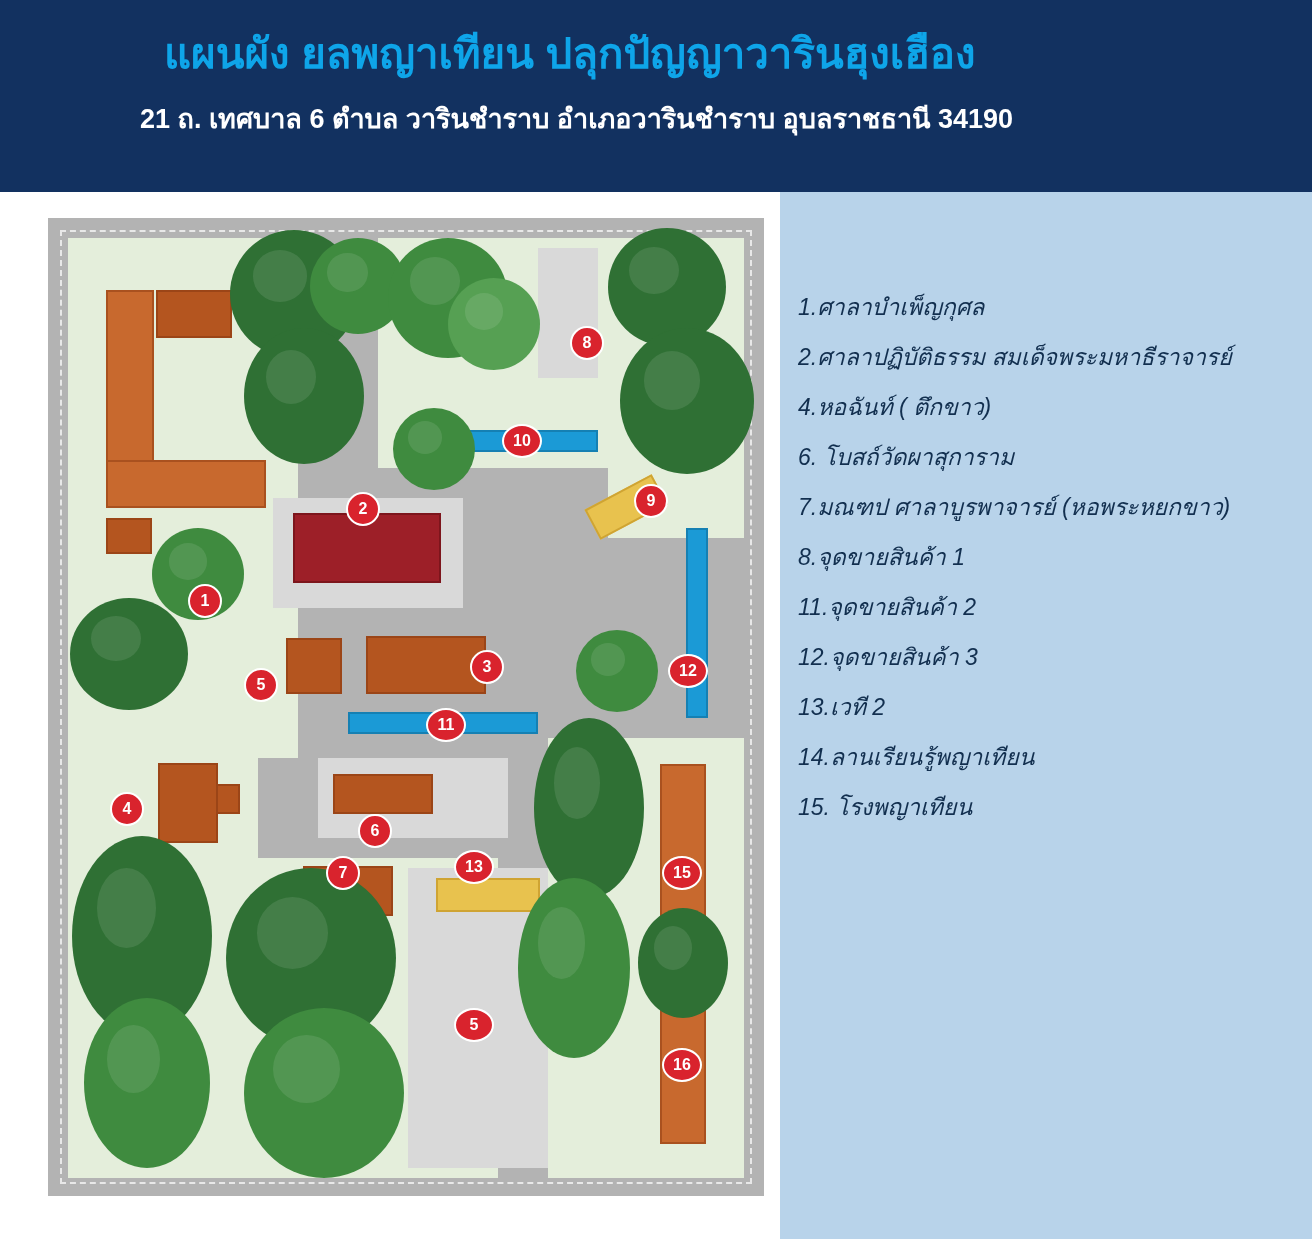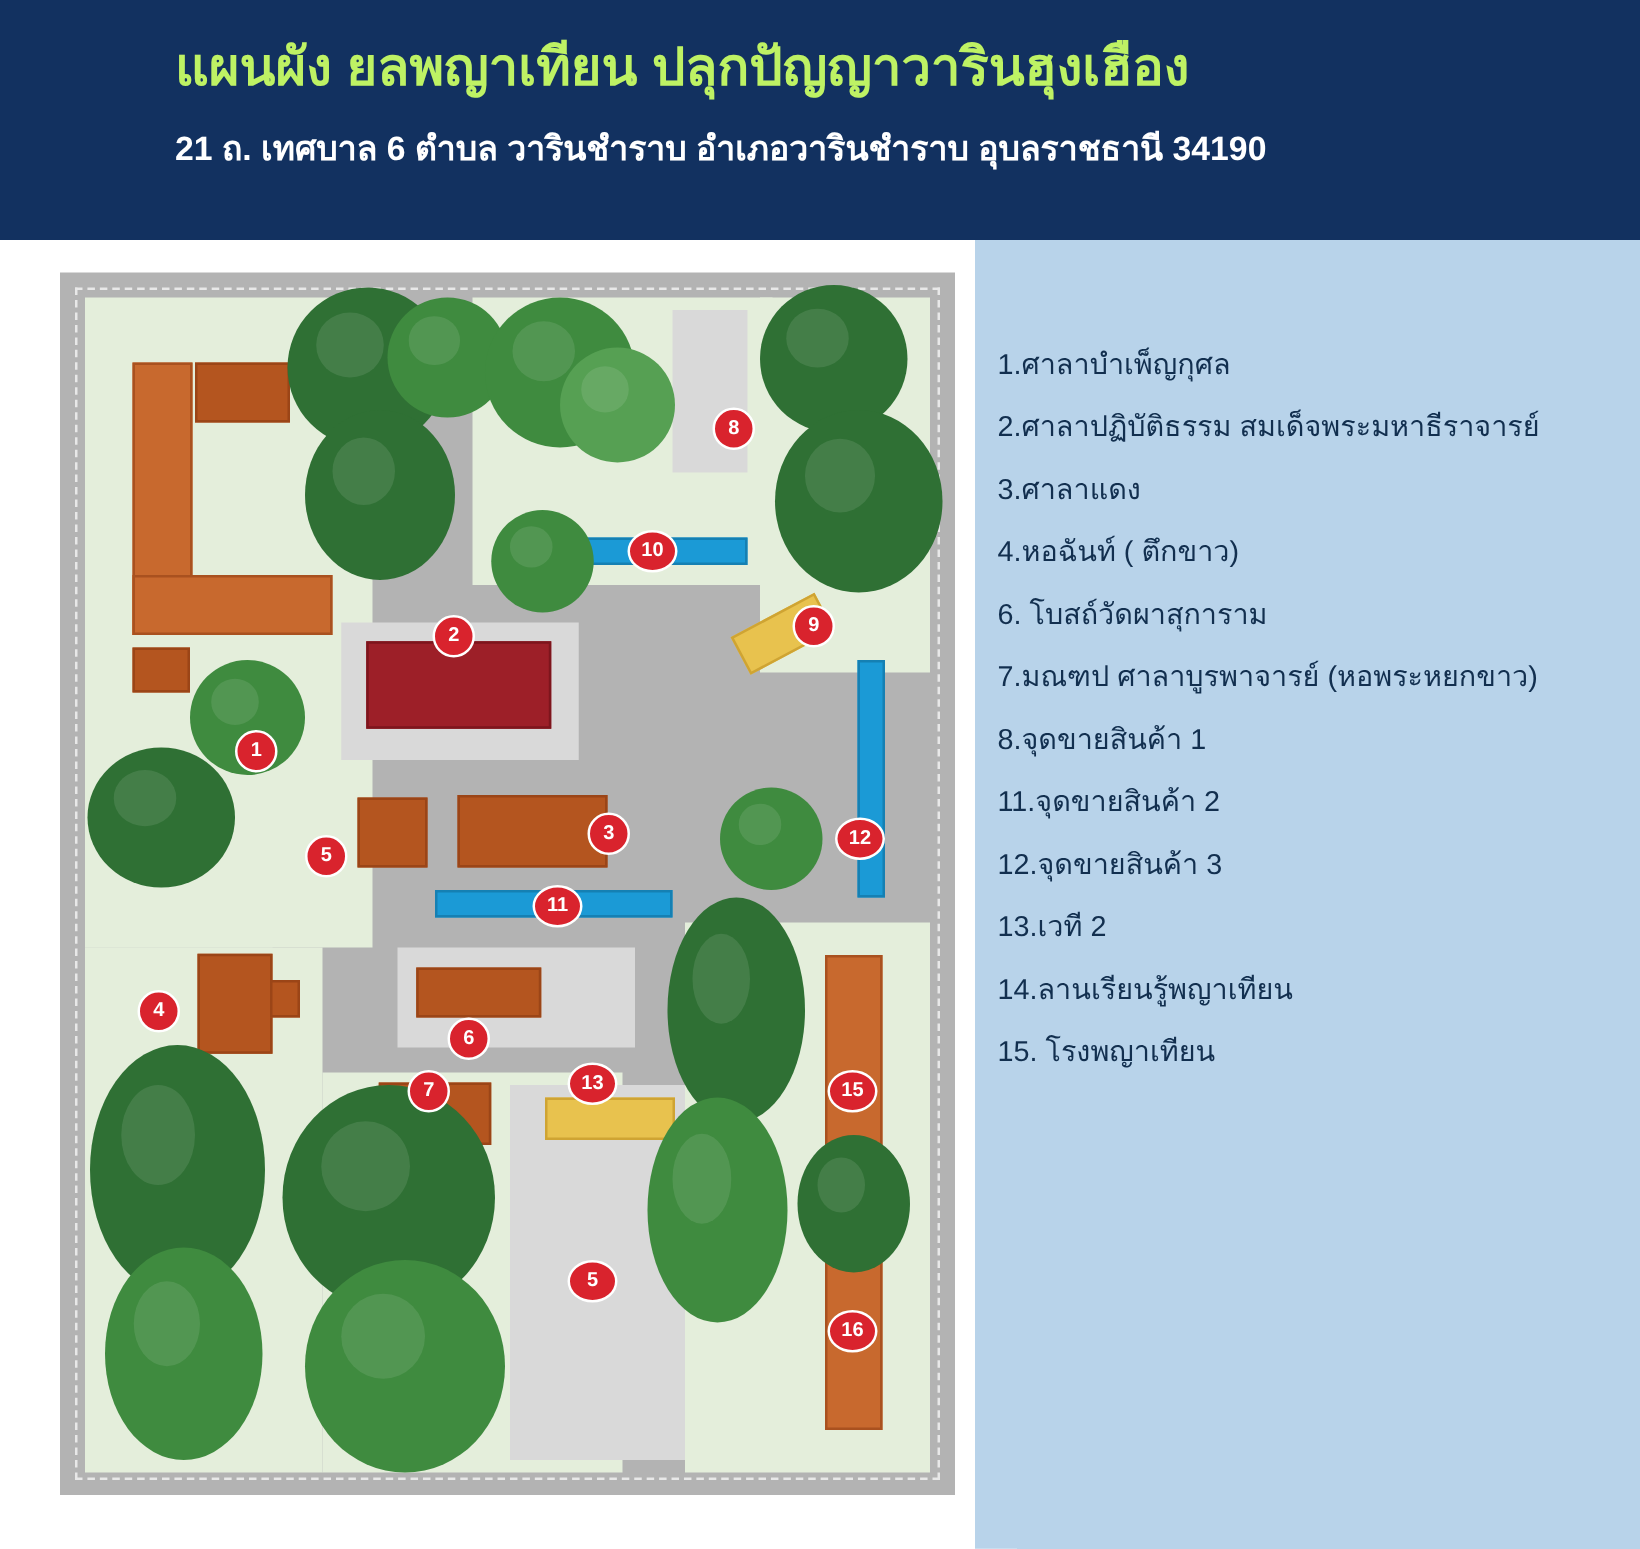--- a/index.html
+++ b/index.html
@@ -10,22 +10,23 @@
     overflow:hidden;
   }
   
   .header{
     position:absolute;left:0;top:0;width:1312px;height:192px;
     background:#123160;
     box-sizing:border-box;
     padding:28px 0 0 140px;
   }
   .header-title{
-    color:#bef264;font-size:42px;font-weight:bold;line-height:1.25;
+    color:#0ea5e9;font-size:42px;font-weight:bold;line-height:1.25;
     letter-spacing:0px;
+    margin-left:24px;
   }
   .header-sub{
     color:#ffffff;font-size:27px;font-weight:bold;margin-top:16px;
   }
   
   .map-wrap{
     position:absolute;left:48px;top:218px;width:716px;height:978px;
     background:#b3b3b3;
   }
   .map-inner{
@@ -60,21 +61,21 @@
   .marker.wide{width:40px;}
   
   .legend{
     position:absolute;left:780px;top:192px;width:532px;height:1047px;
     background:#b8d3ea;
     box-sizing:border-box;
     padding:88px 0 0 18px;
   }
   .legend-item{
     color:#122f4f;font-size:23px;line-height:1.0;
-    margin:0 0 27px 0;white-space:nowrap;
+    margin:16px 0 27px 0;white-space:nowrap;font-style:italic;
   }
 </style>
 </head>
 <body>
 
 <div class="header">
   <div class="header-title">แผนผัง ยลพญาเทียน ปลุกปัญญาวารินฮุงเฮือง</div>
   <div class="header-sub">21 ถ. เทศบาล 6 ตำบล วารินชำราบ อำเภอวารินชำราบ อุบลราชธานี 34190</div>
 </div>
 
@@ -152,21 +153,20 @@
   <div class="marker wide" style="left:620px;top:436px;">12</div>
   <div class="marker wide" style="left:406px;top:632px;">13</div>
   <div class="marker wide" style="left:406px;top:790px;">5</div>
   <div class="marker wide" style="left:614px;top:638px;">15</div>
   <div class="marker wide" style="left:614px;top:830px;">16</div>
 </div>
 
 <div class="legend">
   <div class="legend-item">1.ศาลาบำเพ็ญกุศล</div>
   <div class="legend-item">2.ศาลาปฏิบัติธรรม สมเด็จพระมหาธีราจารย์</div>
-  <div class="legend-item">3.ศาลาแดง</div>
   <div class="legend-item">4.หอฉันท์ ( ตึกขาว)</div>
   <div class="legend-item">6. โบสถ์วัดผาสุการาม</div>
   <div class="legend-item">7.มณฑป ศาลาบูรพาจารย์ (หอพระหยกขาว)</div>
   <div class="legend-item">8.จุดขายสินค้า 1</div>
   <div class="legend-item">11.จุดขายสินค้า 2</div>
   <div class="legend-item">12.จุดขายสินค้า 3</div>
   <div class="legend-item">13.เวที 2</div>
   <div class="legend-item">14.ลานเรียนรู้พญาเทียน</div>
   <div class="legend-item">15. โรงพญาเทียน</div>
 </div>

